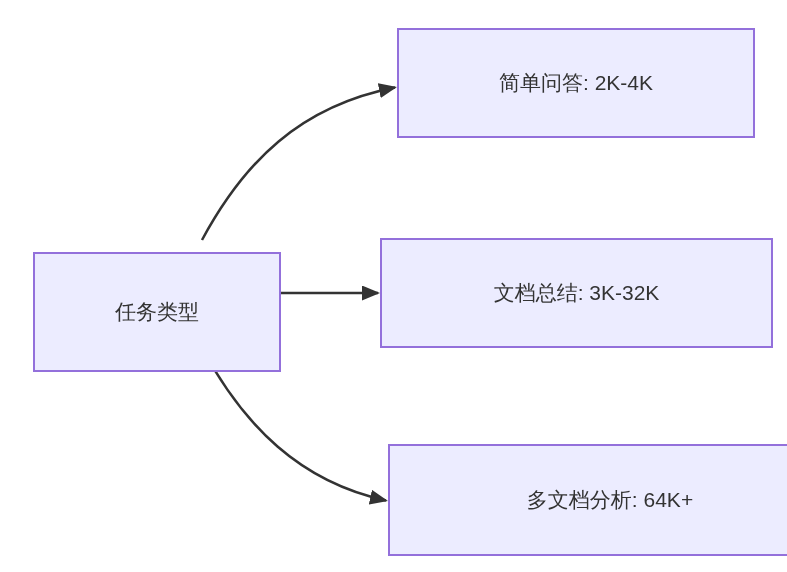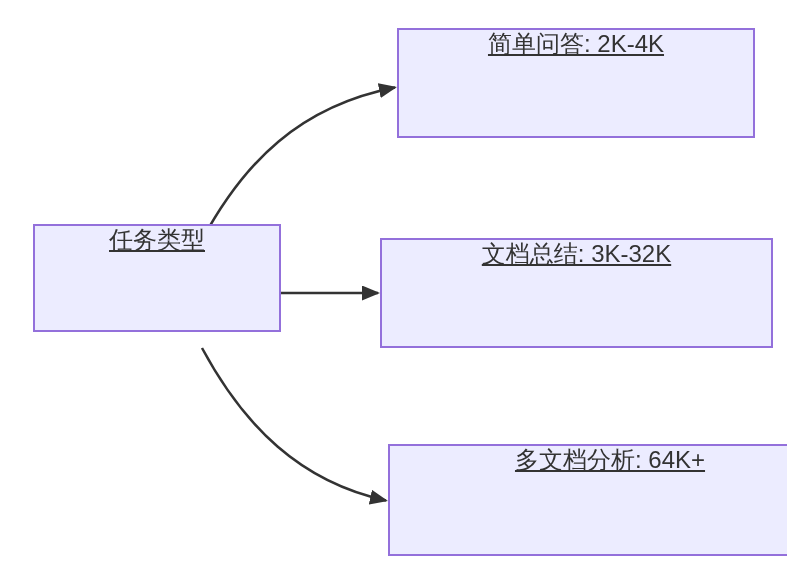--- a/index.html
+++ b/index.html
@@ -35,28 +35,28 @@
   .edges .arrowhead{
     fill:var(--edge-line);
     stroke:none;
   }
   .node{
     position:absolute;
     box-sizing:border-box;
     background:var(--node-fill);
     border:2px solid var(--node-border);
     display:flex;
+    align-items:center;
     justify-content:center;
     color:var(--label-text);
-    font-size:24px;
+    font-size:21px;
     line-height:1.2;
     white-space:nowrap;
-    text-decoration:underline;
   }
-  .node-root{left:33px;top:224px;width:248px;height:108px;}
+  .node-root{left:33px;top:252px;width:248px;height:120px;}
   .node-leaf-0{left:397px;top:28px;width:358px;height:110px;}
   .node-leaf-1{left:380px;top:238px;width:393px;height:110px;}
   .node-leaf-2{left:388px;top:444px;width:444px;height:112px;}
 </style>
 </head>
 <body>
 
 <div class="canvas">
 
   <svg class="edges" viewBox="0 0 787 572" xmlns="http://www.w3.org/2000/svg">

